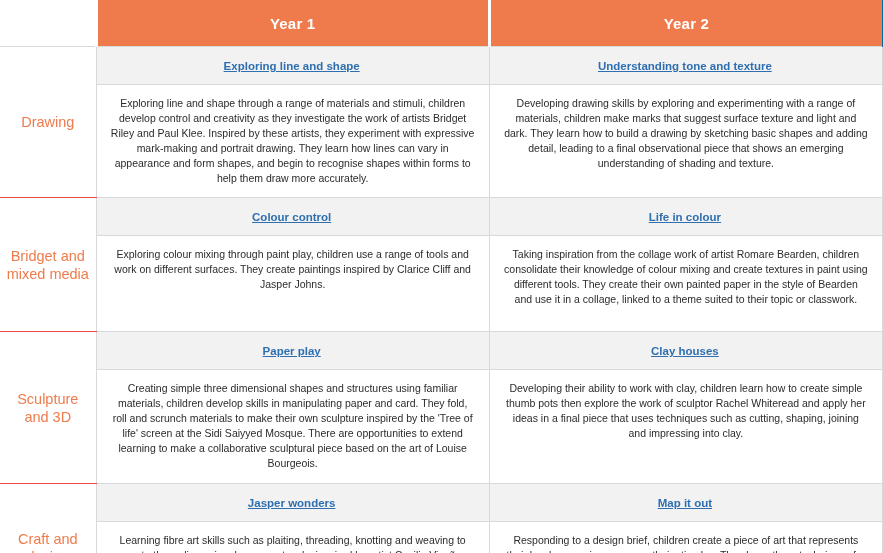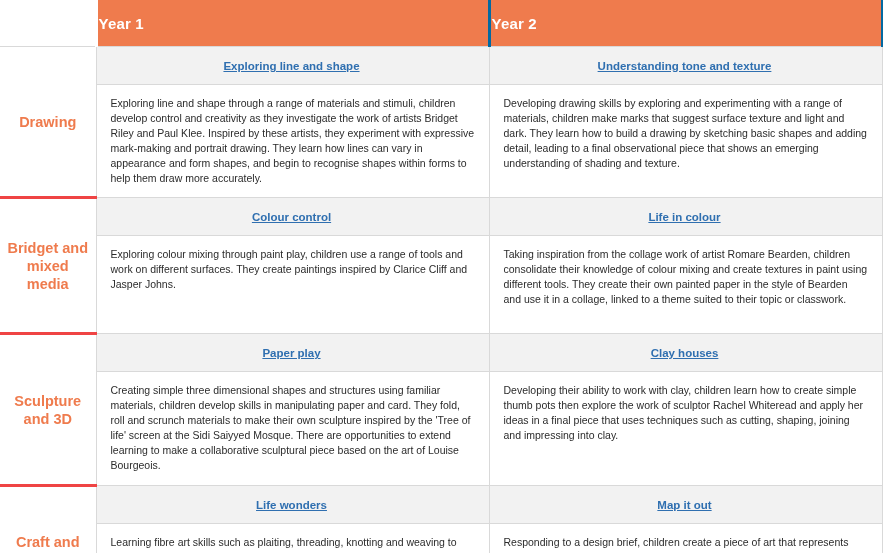--- a/index.html
+++ b/index.html
@@ -25,36 +25,36 @@
   .corner-cell {
     background: #ffffff;
     border: none;
     height: 44px;
   }
   .year-header {
     background: #ef7b4d;
     color: #ffffff;
     font-size: 15px;
     font-weight: bold;
-    text-align: left;
+    text-align: center;
     vertical-align: middle;
     height: 44px;
     border-left: 3px solid #ffffff;
-    border-right: 3px solid #0369a1;
+    border-right: 1px solid #0369a1;
     letter-spacing: .2px;
   }
   .row-label {
     color: #ef7b4d;
     font-size: 14.5px;
-    font-weight: bold;
+    font-weight: normal;
     text-align: center;
     vertical-align: middle;
     padding: 4px 4px;
     border-top: 1px solid #d9d9d9;
-    border-bottom: 3px solid #ef4444;
+    border-bottom: 1px solid #ef4444;
     line-height: 1.25;
   }
   .unit-cell {
     border: 1px solid #d9d9d9;
     vertical-align: top;
     padding: 0;
     background: #ffffff;
   }
   .unit-title-band {
     background: #f2f2f2;
@@ -65,21 +65,21 @@
   .unit-title {
     color: #2f6fb0;
     font-size: 11.5px;
     font-weight: bold;
     text-decoration: underline;
     cursor: pointer;
   }
   .unit-desc {
     font-size: 10.5px;
     line-height: 1.42;
-    text-align: left;
+    text-align: center;
     padding: 11px 14px 12px 14px;
     color: #2b2b2b;
   }
   .row-drawing .unit-cell, .row-drawing .row-label { height: 128px; }
   .row-painting .unit-cell, .row-painting .row-label { height: 125px; }
   .row-sculpture .unit-cell, .row-sculpture .row-label { height: 122px; }
   .row-craft .unit-cell, .row-craft .row-label { height: 120px; }
 </style>
 </head>
 <body>
@@ -144,21 +144,21 @@
           <span class="unit-title">Clay houses</span>
         </div>
         <div class="unit-desc">Developing their ability to work with clay, children learn how to create simple thumb pots then explore the work of sculptor Rachel Whiteread and apply her ideas in a final piece that uses techniques such as cutting, shaping, joining and impressing into clay.</div>
       </td>
     </tr>
 
     <tr class="row-craft">
       <td class="row-label">Craft and design</td>
       <td class="unit-cell">
         <div class="unit-title-band">
-          <span class="unit-title">Life wonders</span>
+          <span class="unit-title">Jasper wonders</span>
         </div>
         <div class="unit-desc">Learning fibre art skills such as plaiting, threading, knotting and weaving to create three-dimensional woven artworks inspired by artist Cecilia Vicuña.</div>
       </td>
       <td class="unit-cell">
         <div class="unit-title-band">
           <span class="unit-title">Map it out</span>
         </div>
         <div class="unit-desc">Responding to a design brief, children create a piece of art that represents their local area using a map as their stimulus. They learn three techniques for working creatively with materials and at the end of the project, evaluate their design ideas, choosing the best to meet the brief.</div>
       </td>
     </tr>

